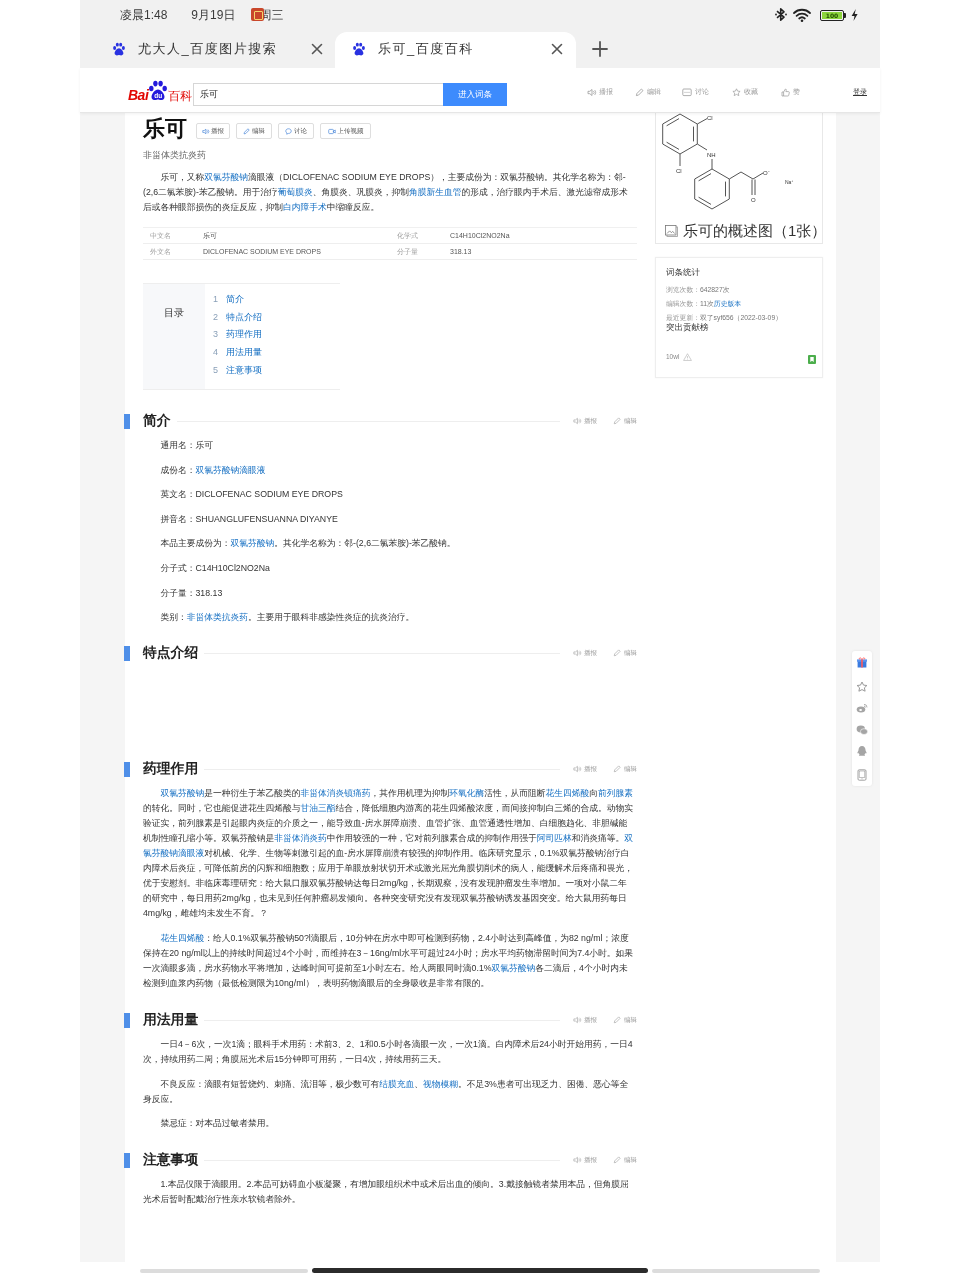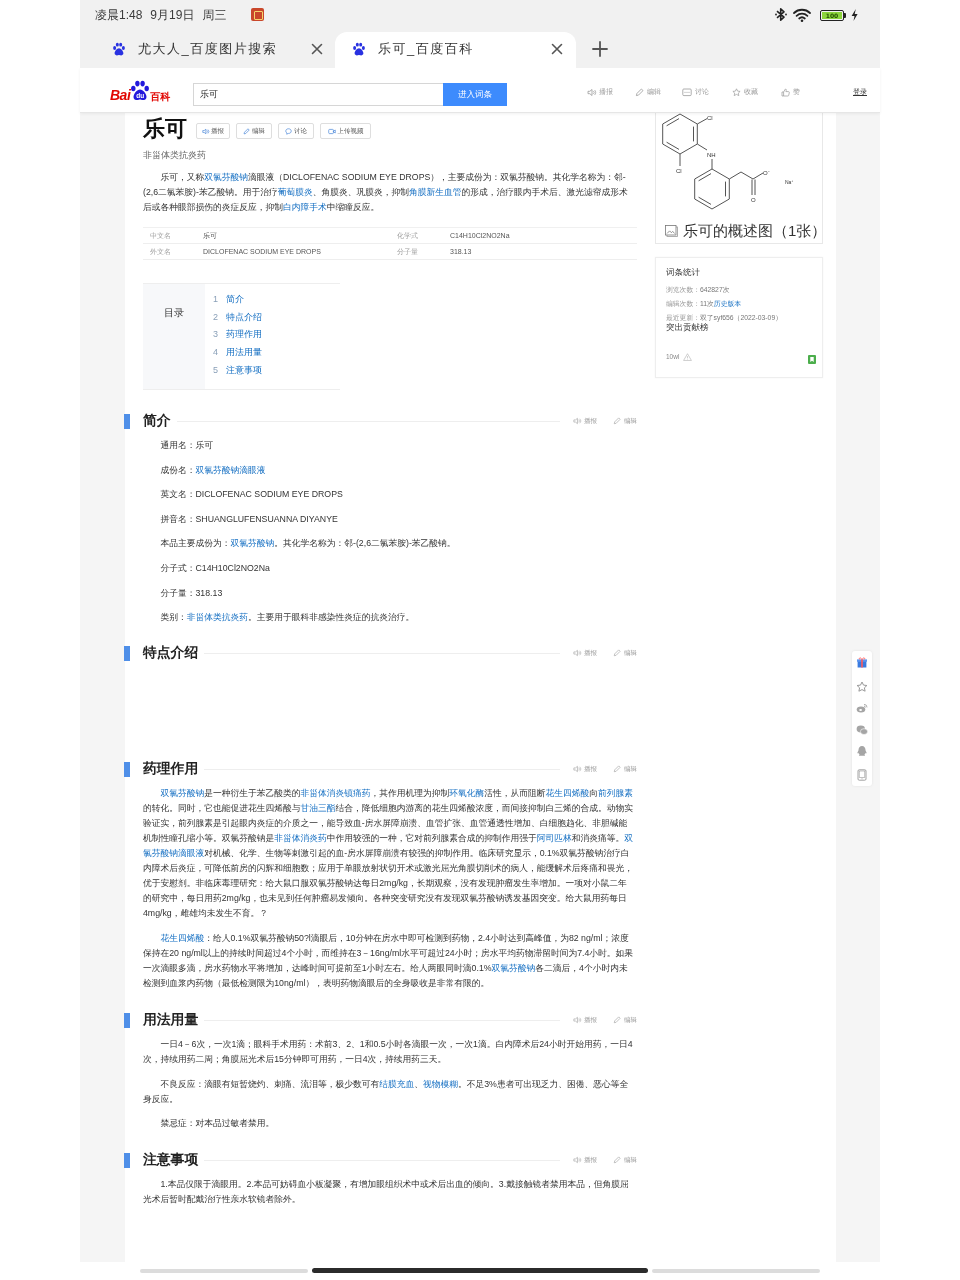--- a/index.html
+++ b/index.html
@@ -5,46 +5,46 @@
 *{box-sizing:border-box;margin:0;padding:0}
 html,body{width:960px;height:1280px;overflow:hidden;background:#fff}
 body{position:relative;font-family:"Liberation Sans","DejaVu Sans",sans-serif;color:#333}
 .abs{position:absolute}
 svg{display:block;overflow:visible}
 a{text-decoration:none}
 .lk{color:#136ec2}
 
 
 #status-bar{left:80px;top:0;width:800px;height:30px;background:#f1f1f1;z-index:7}
-#sb-text{left:15px;top:8px;font-size:12px;line-height:14px;color:#3a3a3a;white-space:nowrap;display:flex;gap:8px}
+#sb-text{left:40px;top:8px;font-size:12px;line-height:14px;color:#3a3a3a;white-space:nowrap;display:flex;gap:24px}
 #sb-app{left:171px;top:8px;width:13px;height:13px;background:#c9472a;border-radius:2px}
 #sb-app::after{content:"";position:absolute;left:3px;top:3px;width:7px;height:7px;border:1.5px solid #f6d36b;border-radius:1px}
 #sb-bt{left:695px;top:7px}
 #sb-wifi{left:713px;top:8px}
 #sb-batt{left:740px;top:10px;width:24px;height:11px;border:1.3px solid #222;border-radius:2px;padding:1px}
 #sb-batt-fill{width:100%;height:100%;background:#8cd43c;font-size:6px;line-height:7px;color:#245000;text-align:center;font-weight:bold;font-family:"DejaVu Sans",sans-serif}
 #sb-batt-tip{left:764px;top:13px;width:2px;height:5px;background:#222;border-radius:0 1px 1px 0}
 #sb-bolt{left:771px;top:9px}
 
 
 #tab-bar{left:80px;top:30px;width:800px;height:38px;background:#f1f1f1;z-index:7}
 #tab-active-bg{left:255px;top:2px;width:241px;height:36px;background:#fff;border-radius:12px 12px 0 0}
 .tab{position:absolute;top:0;height:38px}
 .tab-icon{position:absolute;top:12px;width:14px;height:14px}
 .tab-title{position:absolute;top:11px;font-size:13px;line-height:16px;color:#333;white-space:nowrap;letter-spacing:1.5px}
 .tab-close{position:absolute;top:13px;width:12px;height:12px}
 #new-tab{left:512px;top:11px;width:16px;height:16px}
 
 
 #site-header{left:80px;top:68px;width:800px;height:45px;background:#fff;z-index:6;border-bottom:1px solid #e6e6e6;box-shadow:0 1px 3px rgba(0,0,0,.06)}
-#logo{left:30px;top:11px;height:23px;display:flex;align-items:flex-end}
+#logo{left:48px;top:11px;height:23px;display:flex;align-items:flex-end}
 #logo-bai{font-size:14px;font-weight:bold;font-style:italic;color:#e10602;line-height:14px;letter-spacing:-.5px}
 #logo-paw{position:relative;width:20px;height:22px}
 #logo-du{position:absolute;left:4px;top:12px;width:12px;font-size:6.5px;font-weight:bold;color:#fff;text-align:center;line-height:8px}
-#logo-baike{font-size:10px;font-weight:bold;color:#e10602;line-height:11px}
+#logo-baike{font-size:12px;font-weight:normal;color:#e10602;line-height:11px}
 #search-input{left:113px;top:15px;width:250px;height:23px;border:1px solid #d6d6d6;border-right:none;font-size:9px;padding-left:6px;color:#222;background:#fff;font-family:inherit;outline:none}
 #search-btn{left:363px;top:15px;width:64px;height:23px;background:#3d8bfd;color:#fff;font-size:8.5px;line-height:23px;text-align:center}
 .nav-item{position:absolute;top:19px;height:10px;display:flex;align-items:center;gap:3px;font-size:7px;color:#999;white-space:nowrap}
 #login{left:773px;top:19px;font-size:7px;color:#333;text-decoration:underline;line-height:10px}
 
 
 #page-bg{left:80px;top:113px;width:800px;height:1149px;background:#f5f5f5}
 #content-card{left:125px;top:113px;width:711px;height:1149px;background:#fff}
 #entry-title{left:143px;top:115px;font-size:22px;font-weight:bold;line-height:28px;color:#111}
 #entry-actions{left:196px;top:123px;display:flex;gap:6px}

